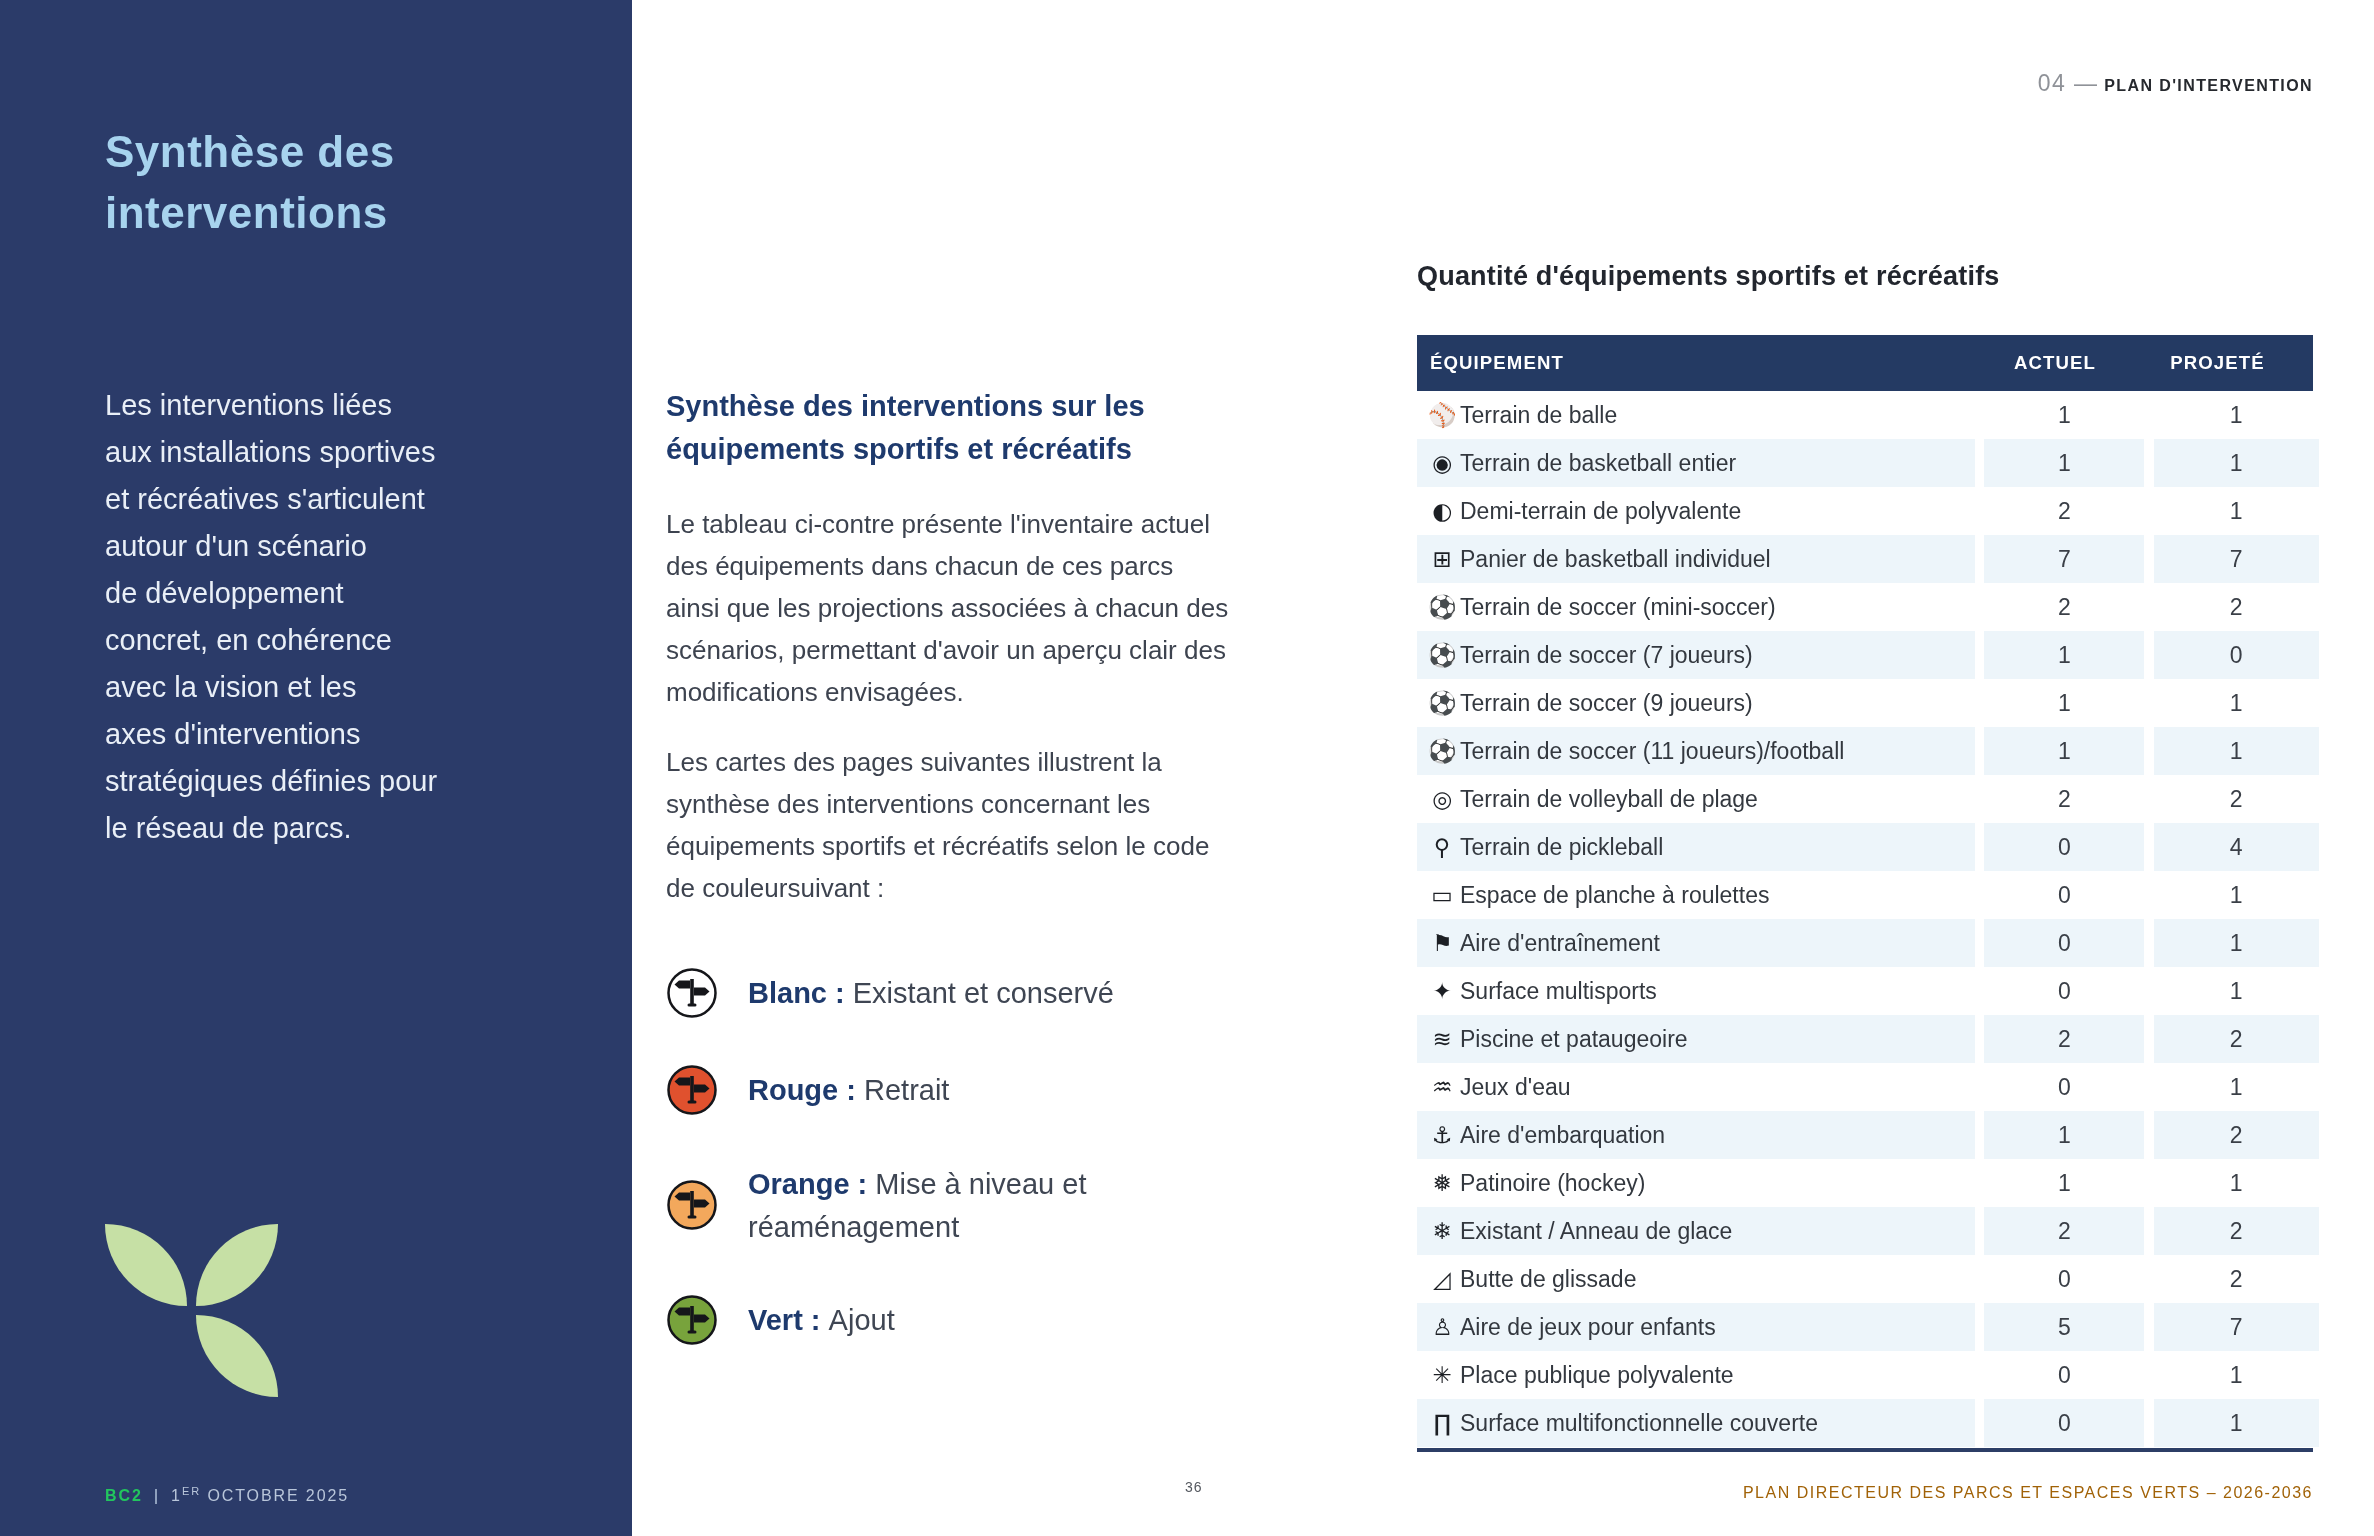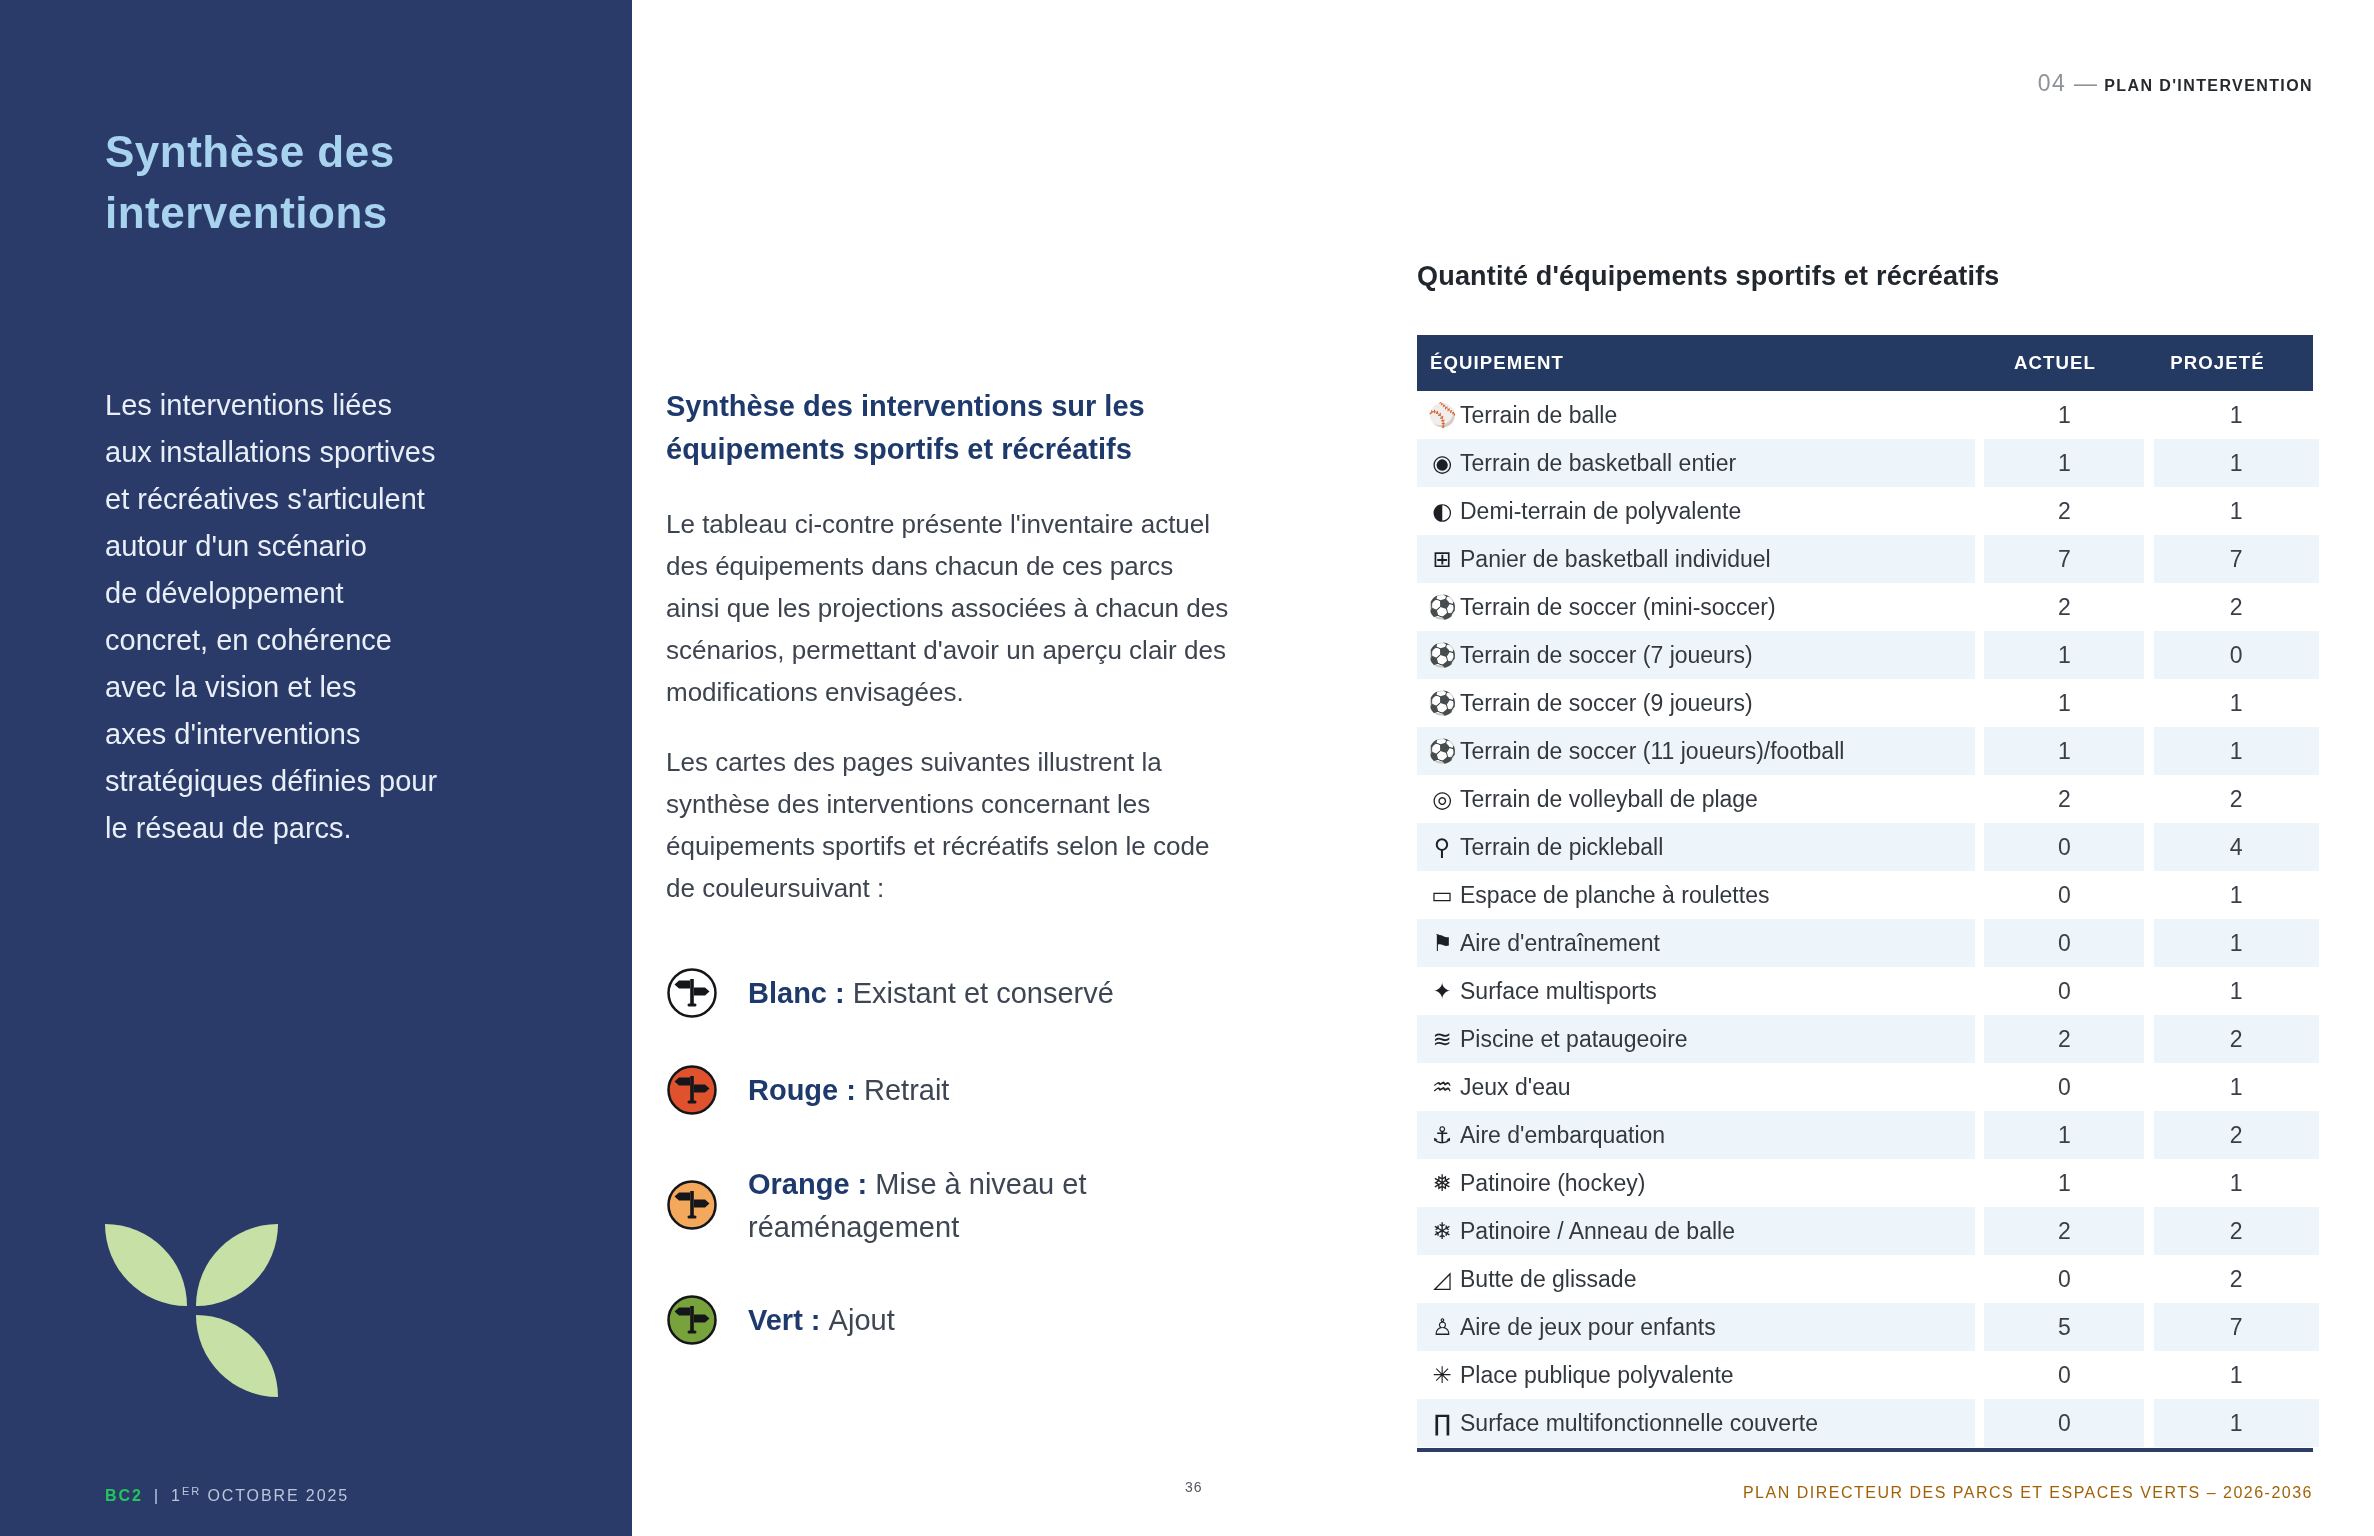--- a/index.html
+++ b/index.html
@@ -335,21 +335,21 @@
               <span class="row-label">Patinoire (hockey)</span>
             </div>
             <div class="gap"></div>
             <div class="cell c-act num">1</div>
             <div class="gap"></div>
             <div class="cell c-proj num">1</div>
           </div>
           <div class="eq-row striped">
             <div class="cell c-equip" style="background: rgb(237, 245, 250);">
               <span class="row-icon">❄</span>
-              <span class="row-label">Patinoire / Anneau de balle</span>
+              <span class="row-label">Existant / Anneau de glace</span>
             </div>
             <div class="gap"></div>
             <div class="cell c-act num" style="background: rgb(237, 245, 250);">2</div>
             <div class="gap"></div>
             <div class="cell c-proj num" style="background: rgb(237, 245, 250);">2</div>
           </div>
           <div class="eq-row">
             <div class="cell c-equip">
               <span class="row-icon">◿</span>
               <span class="row-label">Butte de glissade</span>

